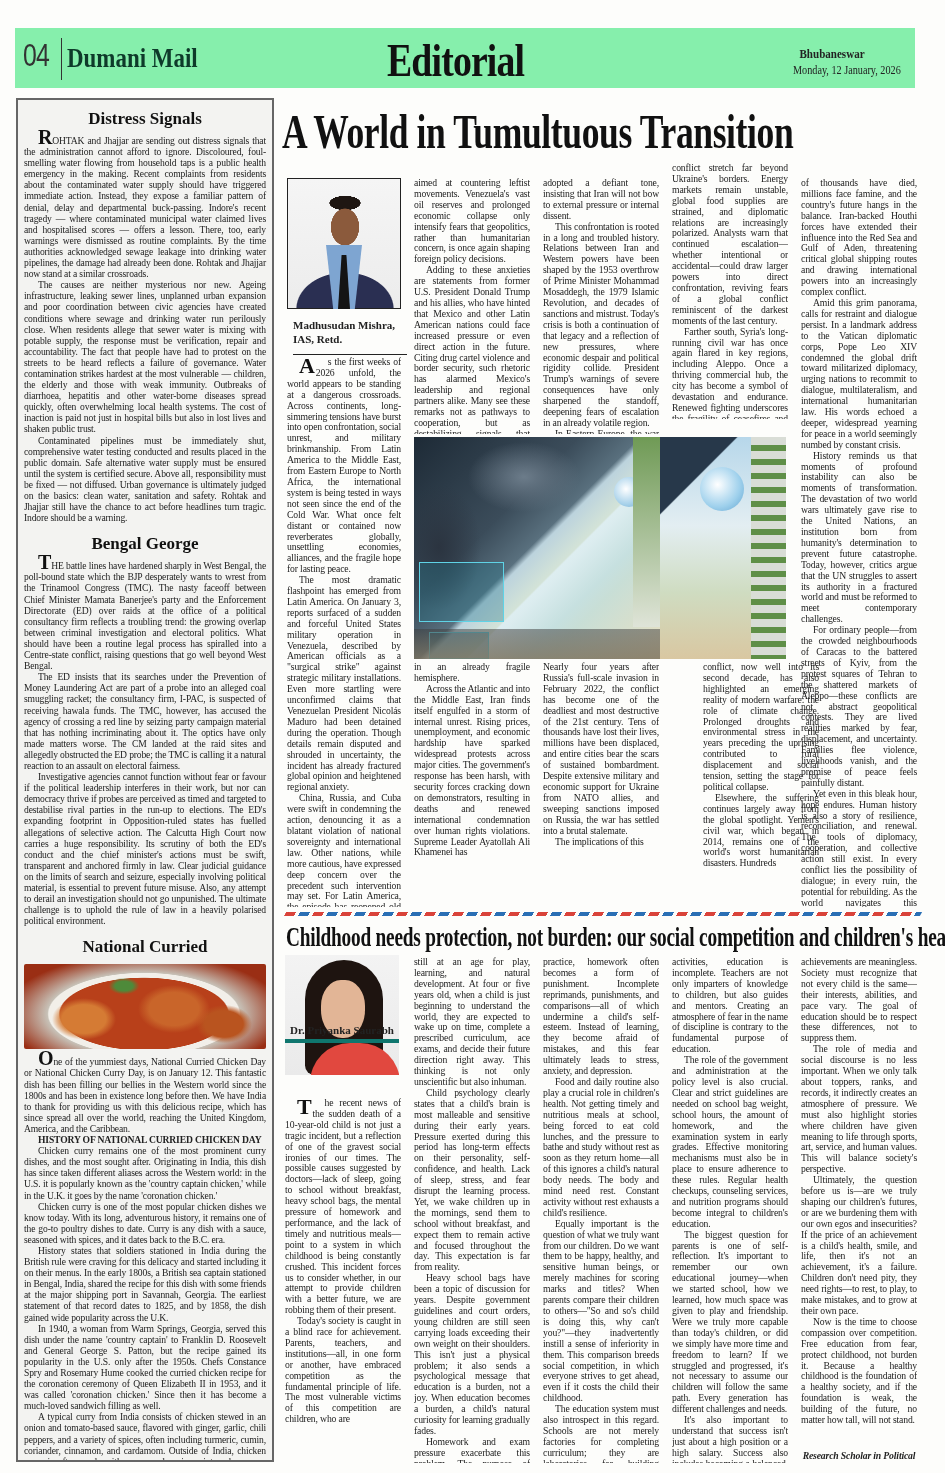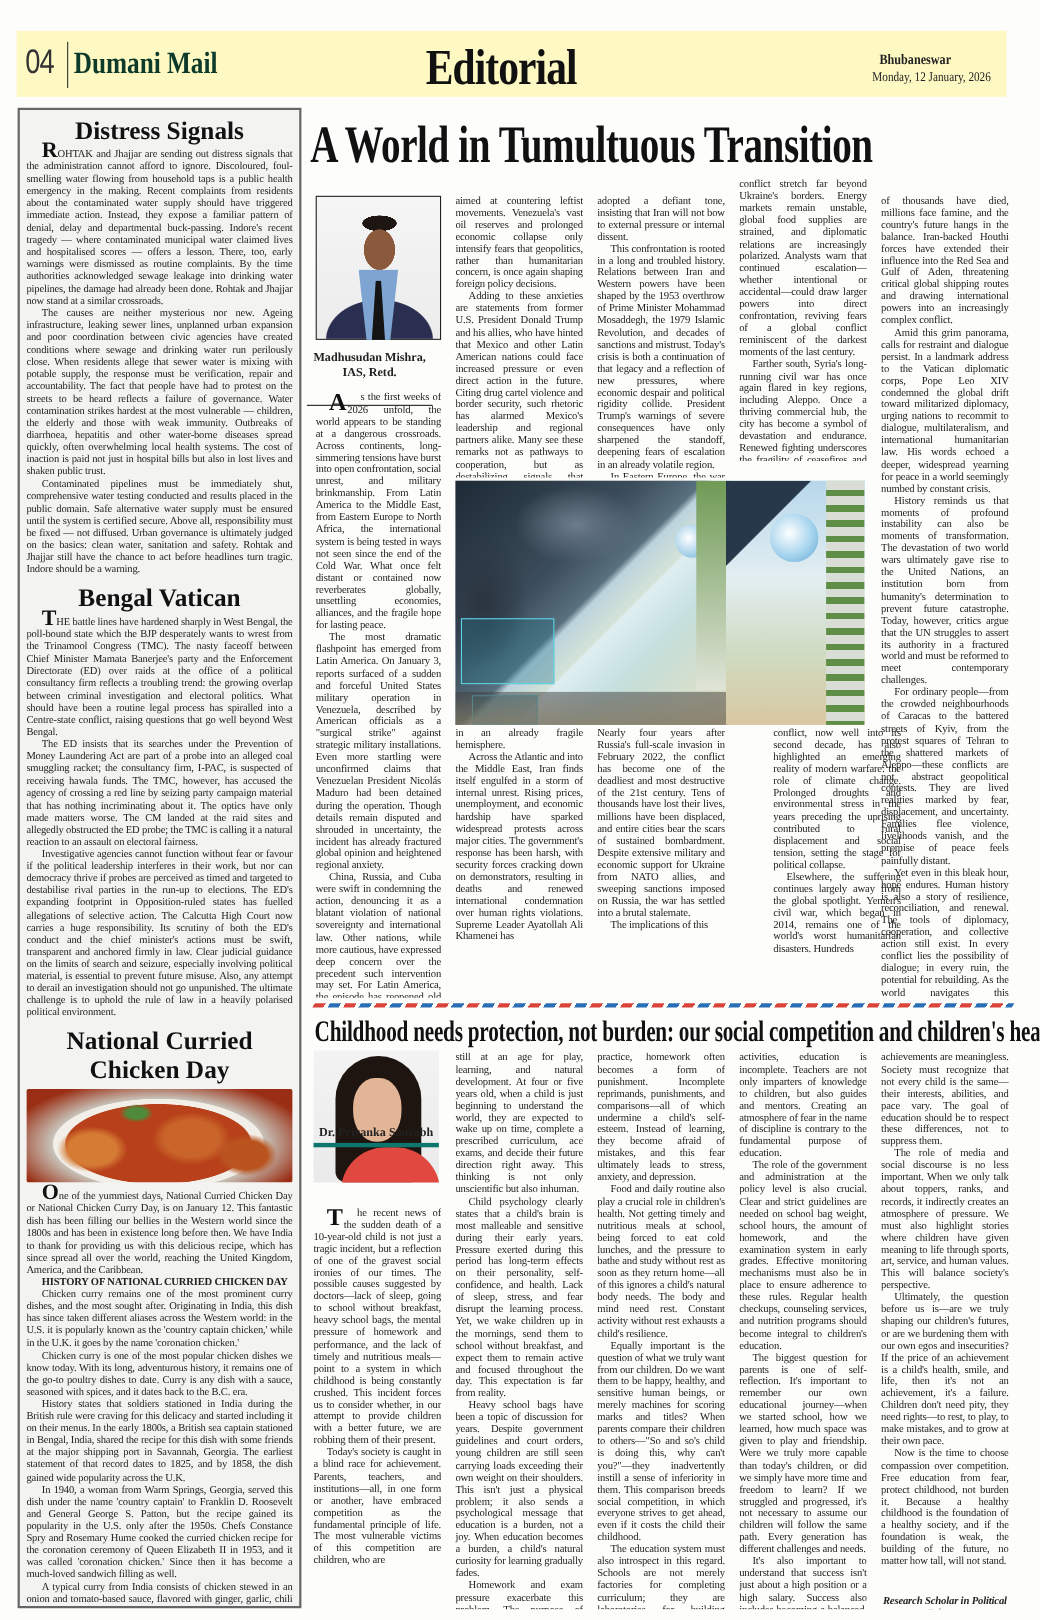--- a/index.html
+++ b/index.html
@@ -1,30 +1,30 @@
 <!DOCTYPE html>
 <html><head>
 <meta charset="utf-8">
 <style>
   * { box-sizing: border-box; margin: 0; padding: 0; }
   html, body { width: 945px; height: 1473px; background: #fdfdfb; overflow: hidden; }
   body { position: relative; font-family: "Liberation Serif", "DejaVu Serif", serif; color: #222; }
 
   
-  .masthead { position: absolute; left: 15px; top: 28px; width: 900px; height: 60px; background: #fef9c3; }
+  .masthead { position: absolute; left: 15px; top: 28px; width: 900px; height: 60px; background: #86efac; }
   .mh-page { position: absolute; left: 8px; top: 10px; font-family: "Liberation Sans", sans-serif; font-size: 31px; font-weight: 300; color: #333; letter-spacing: -1px; transform: scaleX(0.8); transform-origin: left; }
   .mh-divider { position: absolute; left: 46px; top: 10px; width: 1px; height: 42px; background: #333; }
   .mh-name { position: absolute; left: 52px; top: 14px; font-size: 28px; font-weight: bold; color: #0e3a2a; transform: scaleX(0.82); transform-origin: left; white-space: nowrap; }
   .mh-section { position: absolute; left: 372px; top: 6px; font-size: 46px; font-weight: bold; color: #111; transform: scaleX(0.82); transform-origin: left; white-space: nowrap; letter-spacing: -1px; }
   .mh-city { position: absolute; right: 50px; top: 18px; font-size: 13px; font-weight: bold; color: #222; transform: scaleX(0.85); transform-origin: right; }
   .mh-date { position: absolute; right: 14px; top: 35px; font-size: 12px; color: #222; transform: scaleX(0.85); transform-origin: right; white-space: nowrap; }
 
   
   .sidebar { position: absolute; left: 16px; top: 98px; width: 258px; height: 1364px; border: 2px solid #666; background: #f3f3f1; padding: 6px 6px; overflow: hidden; }
-  .sb-title { text-align: center; font-weight: bold; font-size: 23px; line-height: 26px; color: #111; font-family: "Liberation Serif", serif; }
+  .sb-title { text-align: center; font-weight: bold; font-size: 17px; line-height: 26px; color: #111; font-family: "Liberation Serif", serif; }
   .sb-body p { font-size: 9.6px; line-height: 11.1px; text-align: justify; text-indent: 14px; color: #222; letter-spacing: -0.15px; }
   .drop { font-size: 20px; font-weight: bold; line-height: 10px; color: #111; }
   .sb-gap { height: 8px; }
   .chicken-img { width: 100%; height: 85px; margin: 4px 0 4px; border-radius: 2px;
     background:
       radial-gradient(ellipse 22px 12px at 100px 22px, #4e8a3a 0 40%, transparent 70%),
       radial-gradient(ellipse 40px 26px at 60px 55px, #d57b34 0 55%, transparent 80%),
       radial-gradient(ellipse 45px 30px at 150px 45px, #c9652a 0 55%, transparent 80%),
       radial-gradient(ellipse 35px 24px at 200px 60px, #b9541f 0 55%, transparent 80%),
       radial-gradient(ellipse 140px 60px at 120px 50px, #b8401a 0 60%, #f2efe9 61% 68%, #c7c1b7 69%, #9a2e14 100%);
@@ -42,21 +42,21 @@
   .portrait { position: absolute; left: 287px; top: 178px; width: 114px; height: 131px; border: 1px solid #222;
     background:
       radial-gradient(ellipse 20px 26px at 57px 48px, #8b5a3c 0 70%, transparent 72%),
       radial-gradient(ellipse 22px 10px at 57px 24px, #1e1612 0 70%, transparent 72%),
       linear-gradient(180deg, transparent 0 58%, transparent 58%),
       radial-gradient(ellipse 60px 45px at 57px 130px, #2a2f52 0 80%, transparent 82%),
       linear-gradient(180deg, #f5f5f5, #ececec);
   }
   .portrait-tie { position: absolute; left: 338px; top: 255px; width: 12px; height: 54px; background: #141414; clip-path: polygon(30% 0, 70% 0, 100% 100%, 0 100%); }
   .portrait-shirt { position: absolute; left: 326px; top: 245px; width: 36px; height: 64px; background: #7ea5d1; clip-path: polygon(0 0, 100% 0, 80% 100%, 20% 100%); }
-  .author1 { position: absolute; left: 279px; top: 318px; width: 114px; text-align: center; font-size: 11px; font-weight: bold; line-height: 14px; color: #222; border-bottom: 1px solid #222; padding-bottom: 22px; }
+  .author1 { position: absolute; left: 293px; top: 318px; width: 114px; font-size: 11px; font-weight: bold; line-height: 14px; color: #222; border-bottom: 1px solid #222; padding-bottom: 8px; }
 
   .artwork { position: absolute; left: 414px; top: 437px; width: 249px; height: 222px; overflow: hidden;
     background: linear-gradient(135deg, #1d2a36 0%, #3b4c5a 35%, #59707e 48%, #bcd3dd 50%, #d9e7d6 60%, #a5c48a 75%, #e8dcb8 100%); }
   .art-storm { position: absolute; left: 0; top: 0; width: 100%; height: 100%; background: radial-gradient(ellipse 80px 50px at 110px 40px, #6c7c8a 0, transparent 70%), radial-gradient(ellipse 60px 90px at 25px 110px, #2b3440 0, transparent 70%); }
   .art-tri { position: absolute; left: 0; top: 0; width: 100%; height: 100%; background: linear-gradient(135deg, transparent 58%, #dfeff5 58.5%, #c9e3ea 70%, #eae1c2 100%); opacity: 0.85; }
   .art-panel { position: absolute; left: 5px; top: 125px; width: 85px; height: 60px; border: 1px solid #5fd3e6; background: rgba(40,120,140,0.35); }
   .art-panel2 { position: absolute; left: 15px; top: 195px; width: 60px; height: 27px; border: 1px solid #5fd3e6; background: rgba(40,120,140,0.35); }
   .art-globe { position: absolute; left: 200px; top: 40px; width: 30px; height: 30px; border-radius: 50%; background: radial-gradient(circle at 40% 40%, #ffffff, #a7d1ea 60%, #6fa9cf); }
   .art-ground { position: absolute; left: 0; bottom: 0; width: 100%; height: 30px; background: linear-gradient(180deg, rgba(60,60,60,0.5), rgba(120,110,90,0.8)); }
   .art-tower { position: absolute; right: 0; top: 0; width: 30px; height: 190px; background: linear-gradient(180deg, #6f9a55, #dfe4d8); }
@@ -97,31 +97,30 @@
   <section>
     <h2 class="sb-title">Distress Signals</h2>
     <div class="sb-body">
       <p><span class="drop">R</span><span>OHTAK and Jhajjar are sending out distress signals that the administration cannot afford to ignore. Discoloured, foul-smelling water flowing from household taps is a public health emergency in the making. Recent complaints from residents about the contaminated water supply should have triggered immediate action. Instead, they expose a familiar pattern of denial, delay and departmental buck-passing. Indore's recent tragedy — where contaminated municipal water claimed lives and hospitalised scores — offers a lesson. There, too, early warnings were dismissed as routine complaints. By the time authorities acknowledged sewage leakage into drinking water pipelines, the damage had already been done. Rohtak and Jhajjar now stand at a similar crossroads.</span></p>
       <p>The causes are neither mysterious nor new. Ageing infrastructure, leaking sewer lines, unplanned urban expansion and poor coordination between civic agencies have created conditions where sewage and drinking water run perilously close. When residents allege that sewer water is mixing with potable supply, the response must be verification, repair and accountability. The fact that people have had to protest on the streets to be heard reflects a failure of governance. Water contamination strikes hardest at the most vulnerable — children, the elderly and those with weak immunity. Outbreaks of diarrhoea, hepatitis and other water-borne diseases spread quickly, often overwhelming local health systems. The cost of inaction is paid not just in hospital bills but also in lost lives and shaken public trust.</p>
       <p>Contaminated pipelines must be immediately shut, comprehensive water testing conducted and results placed in the public domain. Safe alternative water supply must be ensured until the system is certified secure. Above all, responsibility must be fixed — not diffused. Urban governance is ultimately judged on the basics: clean water, sanitation and safety. Rohtak and Jhajjar still have the chance to act before headlines turn tragic. Indore should be a warning.</p>
     </div>
   </section>
   <div class="sb-gap"></div>
   <section>
-    <h2 class="sb-title">Bengal Vatican</h2>
+    <h2 class="sb-title">Bengal George</h2>
     <div class="sb-body">
       <p><span class="drop">T</span><span>HE battle lines have hardened sharply in West Bengal, the poll-bound state which the BJP desperately wants to wrest from the Trinamool Congress (TMC). The nasty faceoff between Chief Minister Mamata Banerjee's party and the Enforcement Directorate (ED) over raids at the office of a political consultancy firm reflects a troubling trend: the growing overlap between criminal investigation and electoral politics. What should have been a routine legal process has spiralled into a Centre-state conflict, raising questions that go well beyond West Bengal.</span></p>
       <p>The ED insists that its searches under the Prevention of Money Laundering Act are part of a probe into an alleged coal smuggling racket; the consultancy firm, I-PAC, is suspected of receiving hawala funds. The TMC, however, has accused the agency of crossing a red line by seizing party campaign material that has nothing incriminating about it. The optics have only made matters worse. The CM landed at the raid sites and allegedly obstructed the ED probe; the TMC is calling it a natural reaction to an assault on electoral fairness.</p>
       <p>Investigative agencies cannot function without fear or favour if the political leadership interferes in their work, but nor can democracy thrive if probes are perceived as timed and targeted to destabilise rival parties in the run-up to elections. The ED's expanding footprint in Opposition-ruled states has fuelled allegations of selective action. The Calcutta High Court now carries a huge responsibility. Its scrutiny of both the ED's conduct and the chief minister's actions must be swift, transparent and anchored firmly in law. Clear judicial guidance on the limits of search and seizure, especially involving political material, is essential to prevent future misuse. Also, any attempt to derail an investigation should not go unpunished. The ultimate challenge is to uphold the rule of law in a heavily polarised political environment.</p>
     </div>
   </section>
   <div class="sb-gap"></div>
   <section>
     <h2 class="sb-title">National Curried</h2>
-    <h2 class="sb-title">Chicken Day</h2>
     <div class="chicken-img"></div>
     <div class="sb-body">
       <p><span class="drop">O</span><span>ne of the yummiest days, National Curried Chicken Day or National Chicken Curry Day, is on January 12. This fantastic dish has been filling our bellies in the Western world since the 1800s and has been in existence long before then. We have India to thank for providing us with this delicious recipe, which has since spread all over the world, reaching the United Kingdom, America, and the Caribbean.</span></p>
       <p class="sb-caps">HISTORY OF NATIONAL CURRIED CHICKEN DAY</p>
       <p>Chicken curry remains one of the most prominent curry dishes, and the most sought after. Originating in India, this dish has since taken different aliases across the Western world: in the U.S. it is popularly known as the 'country captain chicken,' while in the U.K. it goes by the name 'coronation chicken.'</p>
       <p>Chicken curry is one of the most popular chicken dishes we know today. With its long, adventurous history, it remains one of the go-to poultry dishes to date. Curry is any dish with a sauce, seasoned with spices, and it dates back to the B.C. era.</p>
       <p>History states that soldiers stationed in India during the British rule were craving for this delicacy and started including it on their menus. In the early 1800s, a British sea captain stationed in Bengal, India, shared the recipe for this dish with some friends at the major shipping port in Savannah, Georgia. The earliest statement of that record dates to 1825, and by 1858, the dish gained wide popularity across the U.K.</p>
       <p>In 1940, a woman from Warm Springs, Georgia, served this dish under the name 'country captain' to Franklin D. Roosevelt and General George S. Patton, but the recipe gained its popularity in the U.S. only after the 1950s. Chefs Constance Spry and Rosemary Hume cooked the curried chicken recipe for the coronation ceremony of Queen Elizabeth II in 1953, and it was called 'coronation chicken.' Since then it has become a much-loved sandwich filling as well.</p>
       <p>A typical curry from India consists of chicken stewed in an onion and tomato-based sauce, flavored with ginger, garlic, chili peppers, and a variety of spices, often including turmeric, cumin, coriander, cinnamon, and cardamom. Outside of India, chicken curry is often made with a pre-made spice mixture known as curry powder.</p>
     </div>

